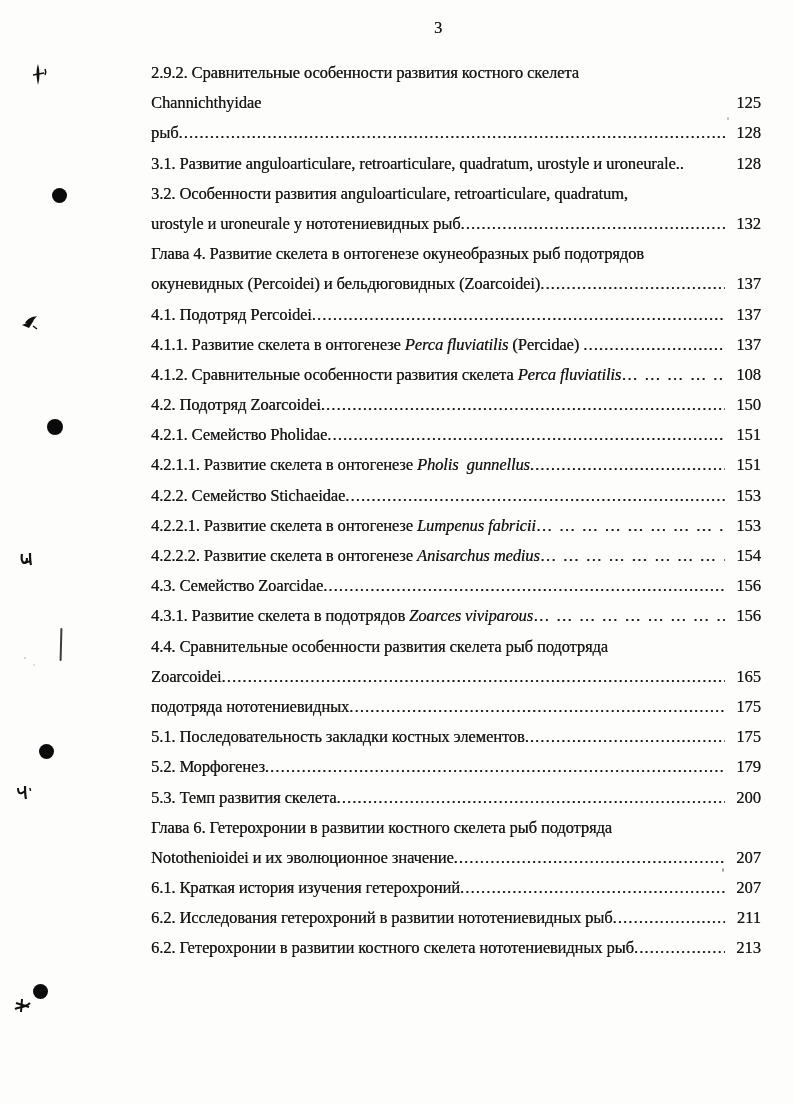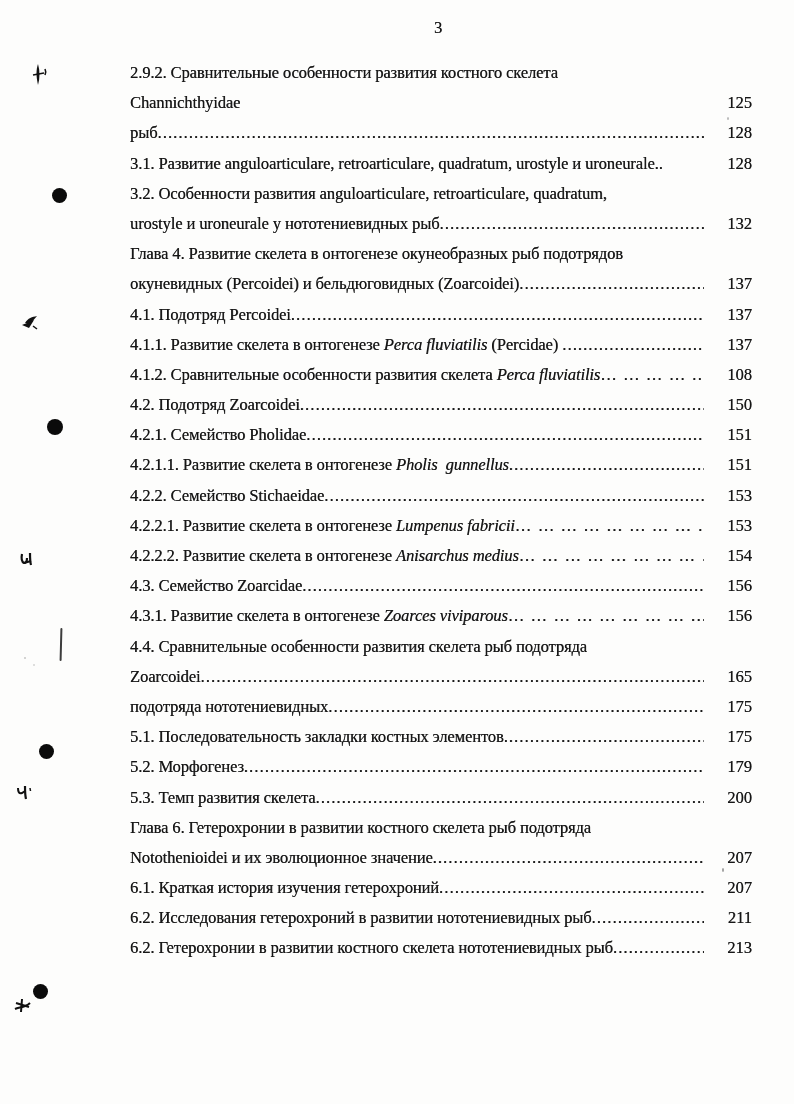--- a/index.html
+++ b/index.html
@@ -4,26 +4,26 @@
 <style>
   html,body{margin:0;padding:0;background:#ffffff;}
   .sheet{
     position:relative;width:794px;height:1104px;overflow:hidden;
     background:#fdfdfc;color:#161616;
     font-family:"Liberation Serif","DejaVu Serif",serif;
     text-shadow:0.3px 0 0 rgba(22,22,22,0.75);
   }
   .pagenum-top{position:absolute;left:434px;top:18px;font-size:16.5px;line-height:20px;}
   .toc{position:absolute;left:130px;top:58px;width:622px;}
-  .row{position:relative;height:30.2px;width:622px;}
+  .row{position:relative;height:30.2px;width:622px;margin-left:21px;}
   .txt{
     position:absolute;left:0;top:0;max-width:574px;overflow:hidden;
     white-space:pre;font-size:16.5px;line-height:30.2px;letter-spacing:-0.1px;
   }
-  .pg{position:absolute;right:0;top:0;font-size:16.5px;line-height:30.2px;}
+  .pg{position:absolute;right:12px;top:0;font-size:16.5px;line-height:30.2px;}
   .it{font-style:italic;}
   .ld{letter-spacing:1.1px;}
   .blot{position:absolute;background:#0b0b0b;border-radius:50%;}
   .blot1{left:52px;top:188px;width:15px;height:15px;}
   .blot2{left:47px;top:419px;width:16px;height:16px;}
   .blot3{left:39px;top:744px;width:15px;height:15px;}
   .blot4{left:33px;top:984px;width:15px;height:15px;}
   .penline{position:absolute;left:60px;top:628px;width:2px;height:33px;background:#3d3d3d;border-radius:2px;transform:rotate(1.5deg);}
   .scrib{position:absolute;}
   .s1{left:31px;top:63px;}
@@ -108,21 +108,21 @@
       </div>
       <div class="row">
         <span class="txt"><span>4.2.2.2. Развитие скелета в онтогенезе </span><span class="it">Anisarchus medius</span><span class="ld">… … … … … … … … … … … … … … … … … … … …</span></span>
         <span class="pg">154</span>
       </div>
       <div class="row">
         <span class="txt"><span>4.3. Семейство Zoarcidae</span><span class="ld">......................................................................................................................................................</span></span>
         <span class="pg">156</span>
       </div>
       <div class="row">
-        <span class="txt"><span>4.3.1. Развитие скелета в онтогенезе </span><span class="it">Zoarces viviparous</span><span class="ld">… … … … … … … … … … … … … … … … … … … …</span></span>
+        <span class="txt"><span>4.3.1. Развитие скелета в подотрядов </span><span class="it">Zoarces viviparous</span><span class="ld">… … … … … … … … … … … … … … … … … … … …</span></span>
         <span class="pg">156</span>
       </div>
       <div class="row">
         <span class="txt"><span>4.4. Сравнительные особенности развития скелета рыб подотряда</span></span>
       </div>
       <div class="row">
         <span class="txt"><span>Zoarcoidei</span><span class="ld">......................................................................................................................................................</span></span>
         <span class="pg">165</span>
       </div>
       <div class="row">

